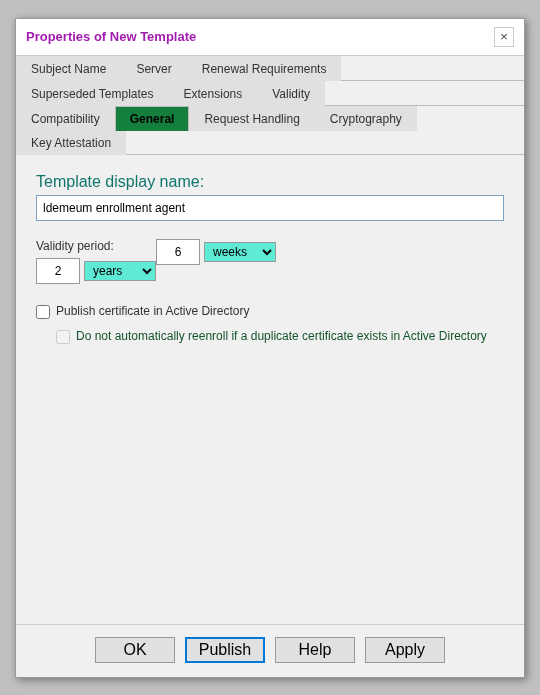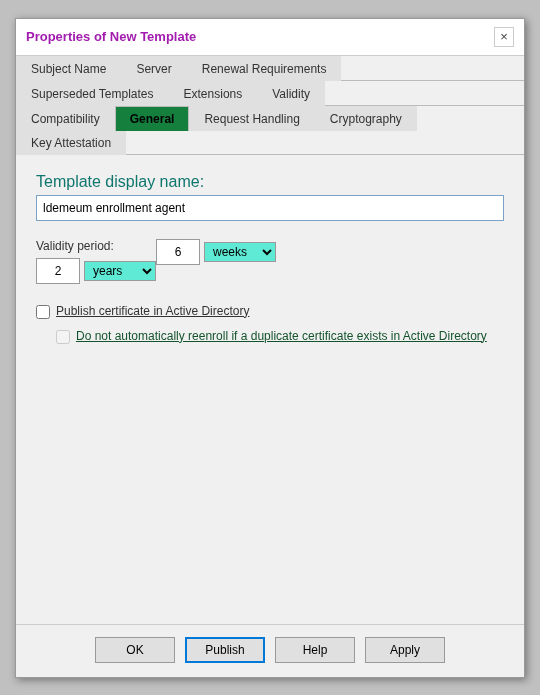--- a/index.html
+++ b/index.html
@@ -148,39 +148,38 @@
     }
     .checkbox-row input[type="checkbox"] {
       margin-top: 1px;
       width: 14px;
       height: 14px;
       cursor: pointer;
     }
     .checkbox-label {
       font-size: 12px;
       color: #333;
-      text-decoration: underline;
     }
     .checkbox-label.disabled { color: #14532d; }
 
     
     .button-row {
       display: flex;
       justify-content: center;
       gap: 10px;
       padding: 12px 20px 14px;
       border-top: 1px solid #ccc;
       background: #f0f0f0;
     }
     .btn {
       width: 80px;
       height: 26px;
       border: 1px solid #999;
       background: #e0e0e0;
-      font-size: 12px;
+      font-size: 16px;
       font-family: inherit;
       cursor: pointer;
       display: flex;
       align-items: center;
       justify-content: center;
     }
     .btn.primary {
       border: 2px solid #0078d7;
       background: #e0e0e0;
     }

